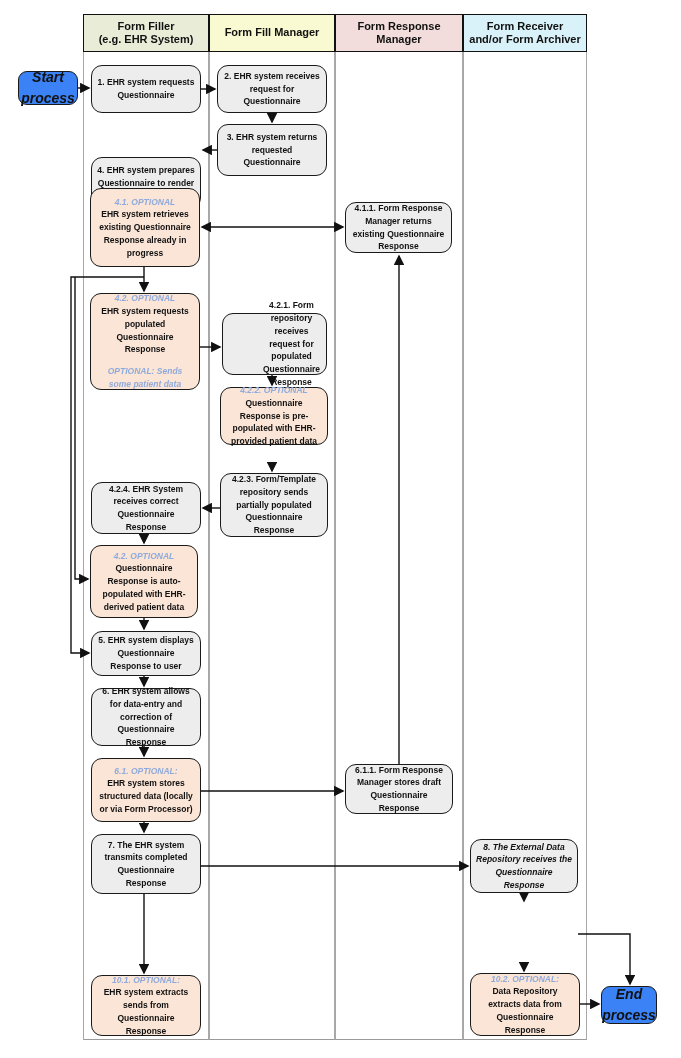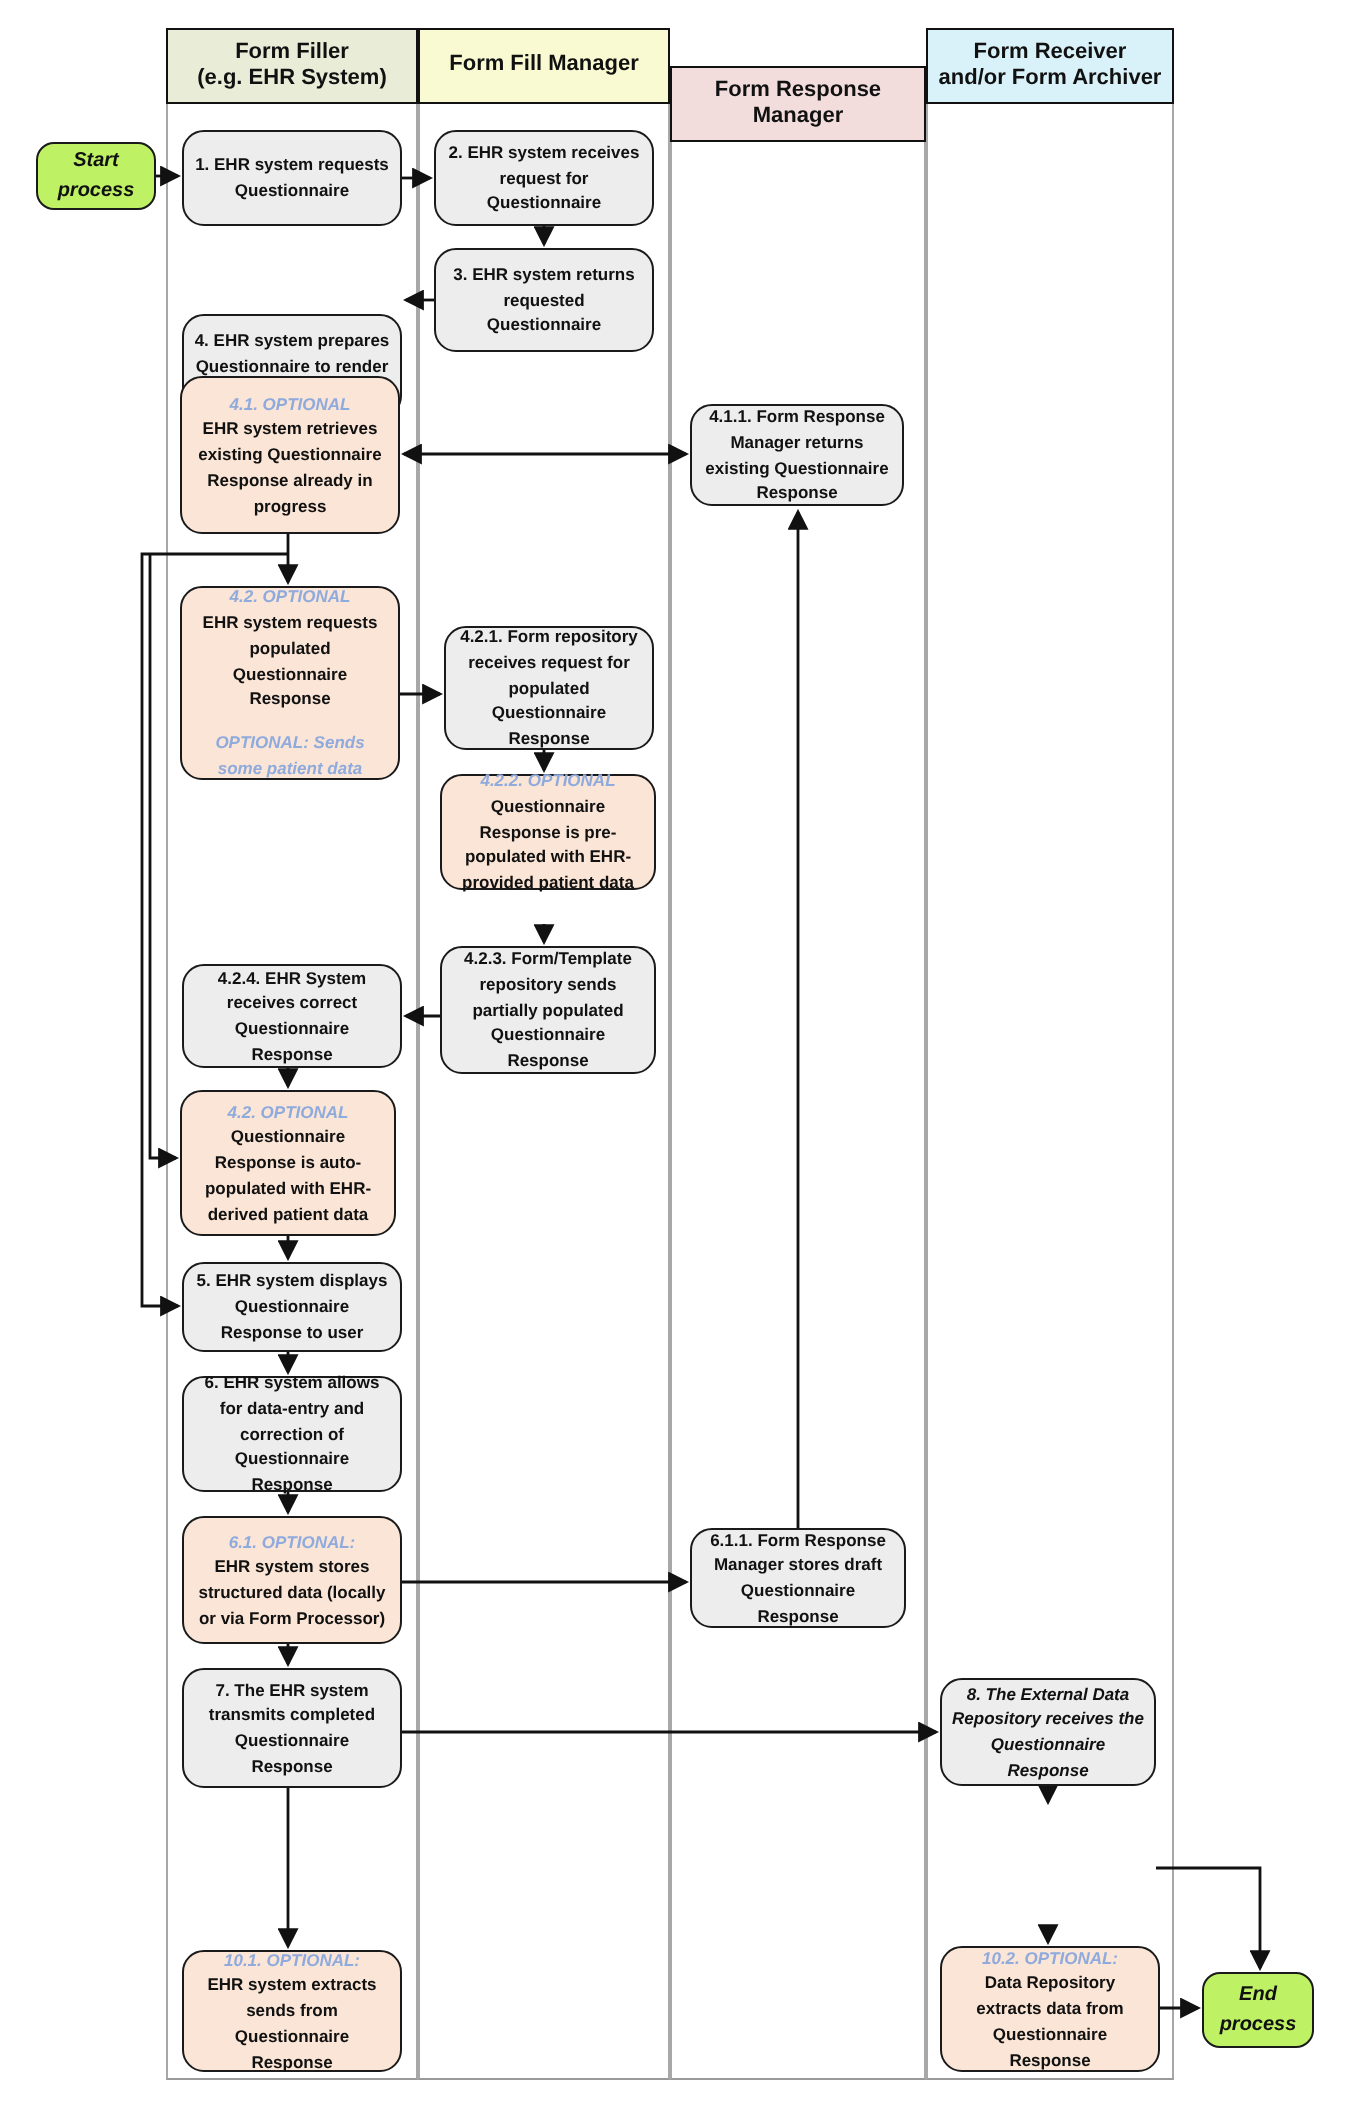--- a/index.html
+++ b/index.html
@@ -13,39 +13,39 @@
                text-align:center;font-weight:bold;font-size:11px;line-height:1.2;
                color:#111;white-space:pre-line;}
   svg.wires{position:absolute;left:0;top:0;z-index:2;}
   .node{position:absolute;box-sizing:border-box;z-index:3;
         border:1.5px solid #1a1a1a;border-radius:11px;
         display:flex;flex-direction:column;align-items:center;justify-content:center;
         text-align:center;font-weight:bold;font-size:8.5px;line-height:1.5;
         color:#111;padding:2px 5px;}
   .step{background:#ededed;}
   .optional{background:#fbe5d6;}
-  .terminal{background:#bef264;border-radius:9px;font-style:italic;font-size:10px;
+  .terminal{background:#3b82f6;border-radius:9px;font-style:italic;font-size:14px;
             white-space:pre-line;font-weight:bold;}
   .opt-label{color:#8faadc;font-style:italic;display:block;}
   .note{color:#8faadc;font-style:italic;display:block;margin-top:9px;}
 </style>
 </head>
 <body>
 
 <div class="stage">
 
   <div class="lane-body" style="left:83px;width:126px;"></div>
   <div class="lane-body" style="left:209px;width:126px;"></div>
   <div class="lane-body" style="left:335px;width:128px;"></div>
   <div class="lane-body" style="left:463px;width:124px;"></div>
 
   <div class="lane-header" style="left:83px;width:126px;background:#e9edd8;">Form Filler
 (e.g. EHR System)</div>
   <div class="lane-header" style="left:209px;width:126px;background:#fafad2;">Form Fill Manager</div>
-  <div class="lane-header" style="left:335px;width:128px;background:#f2dddc;margin-top:19px;">Form Response
+  <div class="lane-header" style="left:335px;width:128px;background:#f2dddc;">Form Response
 Manager</div>
   <div class="lane-header" style="left:463px;width:124px;background:#d9f1f8;">Form Receiver
 and/or Form Archiver</div>
 
   <svg class="wires" width="681" height="1058">
     <defs>
       <marker id="ah" viewBox="0 0 10 10" refX="8.5" refY="5" markerWidth="7.5" markerHeight="7.5" orient="auto-start-reverse">
           <path d="M0,0 L10,5 L0,10 z" fill="#111"></path>
         </marker>
     </defs>
@@ -123,21 +123,21 @@
     <span class="opt-label">10.1. OPTIONAL:</span>
     <span>EHR system extracts sends from Questionnaire Response</span>
   </div>
 
   <div class="node step" style="left:217px;top:65px;width:110px;height:48px;">
     <span>2. EHR system receives request for Questionnaire</span>
   </div>
   <div class="node step" style="left:217px;top:124px;width:110px;height:52px;">
     <span>3. EHR system returns requested Questionnaire</span>
   </div>
-  <div class="node step" style="left:222px;top:313px;width:105px;height:62px;">
+  <div class="node step" style="left:222px;top:313px;width:105px;height:62px;padding-left:39px;">
     <span>4.2.1. Form repository receives request for populated Questionnaire Response</span>
   </div>
   <div class="node optional" style="left:220px;top:387px;width:108px;height:58px;">
     <span class="opt-label">4.2.2. OPTIONAL</span>
     <span>Questionnaire Response is pre-populated with EHR-provided patient data</span>
   </div>
   <div class="node step" style="left:220px;top:473px;width:108px;height:64px;">
     <span>4.2.3. Form/Template repository sends partially populated Questionnaire Response</span>
   </div>
 

